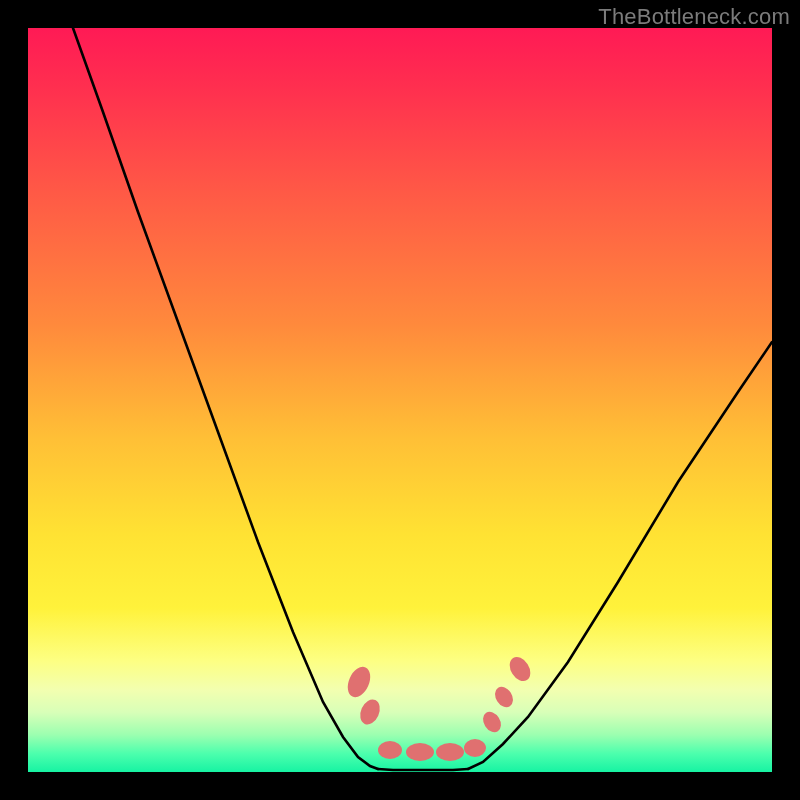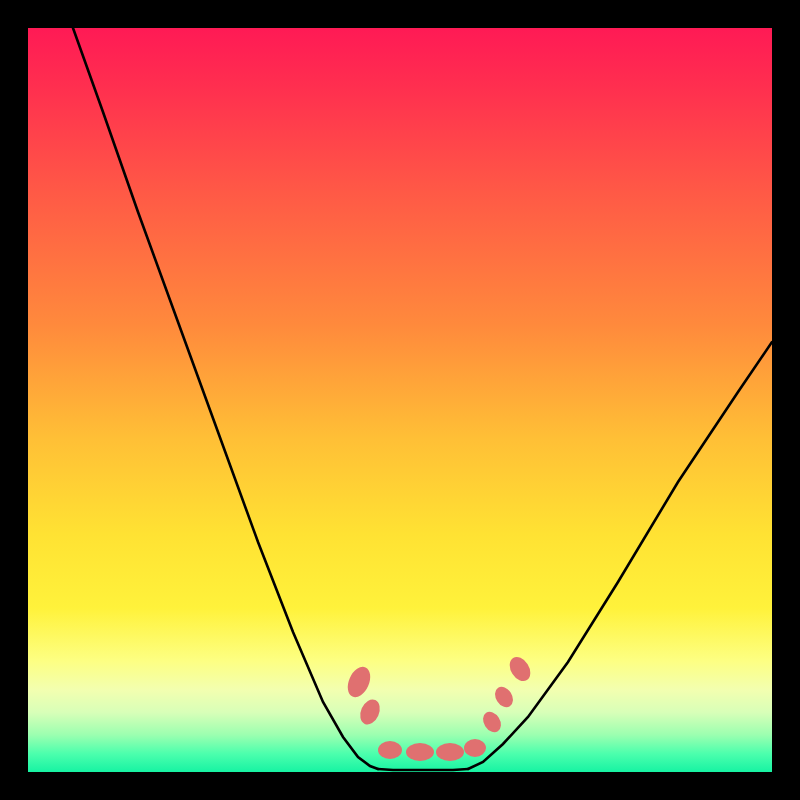--- a/index.html
+++ b/index.html
@@ -89,13 +89,14 @@
           <ellipse cx="392" cy="724" rx="14" ry="9" fill="#e07070"></ellipse>
           <ellipse cx="422" cy="724" rx="14" ry="9" fill="#e07070"></ellipse>
           <ellipse cx="447" cy="720" rx="11" ry="9" fill="#e07070"></ellipse>
           <ellipse cx="464" cy="694" rx="8" ry="11" fill="#e07070" transform="rotate(-32 464 694)"></ellipse>
           <ellipse cx="476" cy="669" rx="8" ry="11" fill="#e07070" transform="rotate(-32 476 669)"></ellipse>
           <ellipse cx="492" cy="641" rx="9" ry="13" fill="#e07070" transform="rotate(-32 492 641)"></ellipse>
         </g>
     </svg>
   </div>
 
+  <div class="watermark">TheBottleneck.com</div>
 </div>
 
 </body></html>

